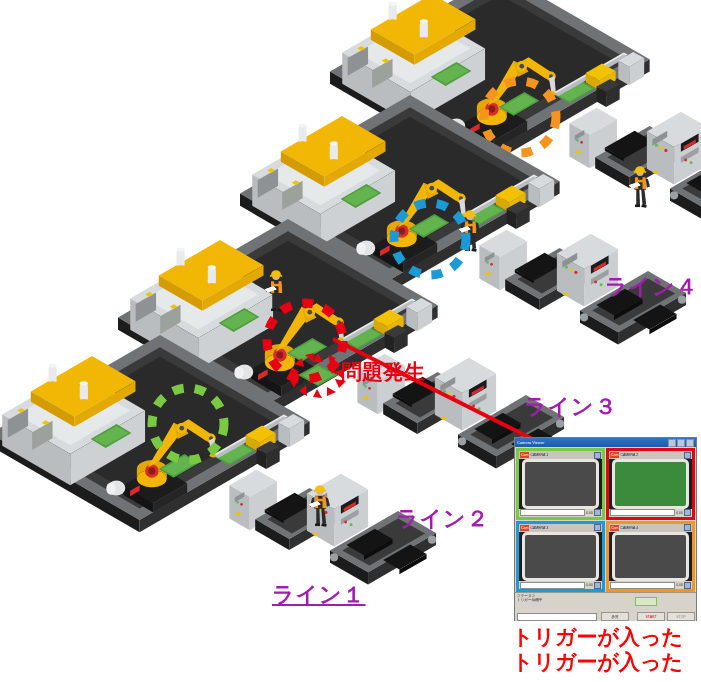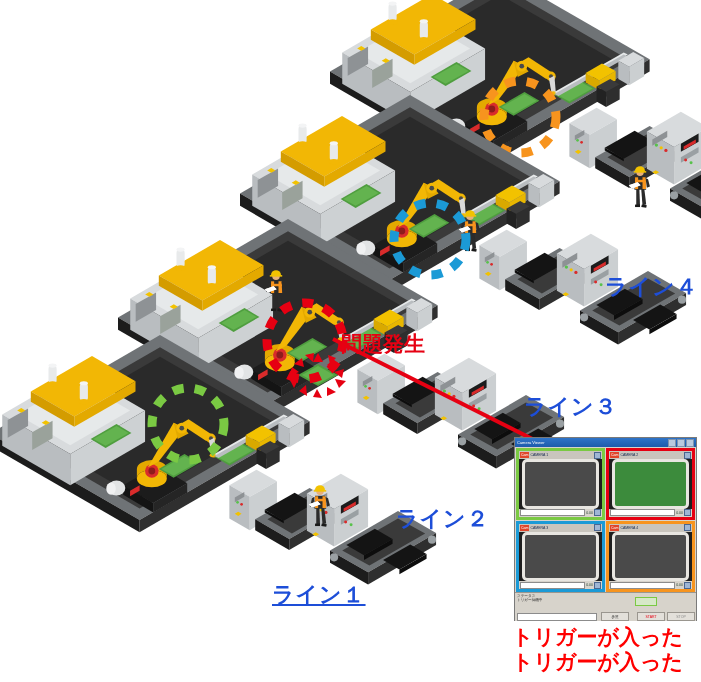--- a/index.html
+++ b/index.html
@@ -3,28 +3,29 @@
 <meta charset="utf-8">
 <style>
   html,body{margin:0;padding:0;}
   body{
     width:701px;height:682px;background:#ffffff;
     font-family:"Liberation Sans","DejaVu Sans",sans-serif;
     overflow:hidden;position:relative;
   }
   #stage{position:absolute;left:0;top:0;width:701px;height:682px;}
   .lbl{
-    position:absolute;font-size:22px;font-weight:700;color:#1d4ed8;
+    position:absolute;font-size:22px;font-weight:700;color:#a21caf;
     letter-spacing:1px;white-space:nowrap;
     font-family:"DejaVu Sans","Liberation Sans",sans-serif;
   }
   .redlbl{
     position:absolute;font-size:21px;font-weight:700;color:#e60012;
     white-space:nowrap;letter-spacing:0px;
     font-family:"DejaVu Sans","Liberation Sans",sans-serif;
+    margin-top:28px;
   }
   .caption{
     position:absolute;font-size:21px;font-weight:700;color:#ff0000;
     line-height:1.18;white-space:nowrap;
     font-family:Liberation Mono, monospace;
   }
   
   #swwin{position:absolute;left:514px;top:437px;width:183px;height:184px;
     background:#d7d3cb;border:1px solid #7a7a7a;box-sizing:border-box;}
   .win-title{height:9px;background:linear-gradient(#2f74c8,#1d5bab);

